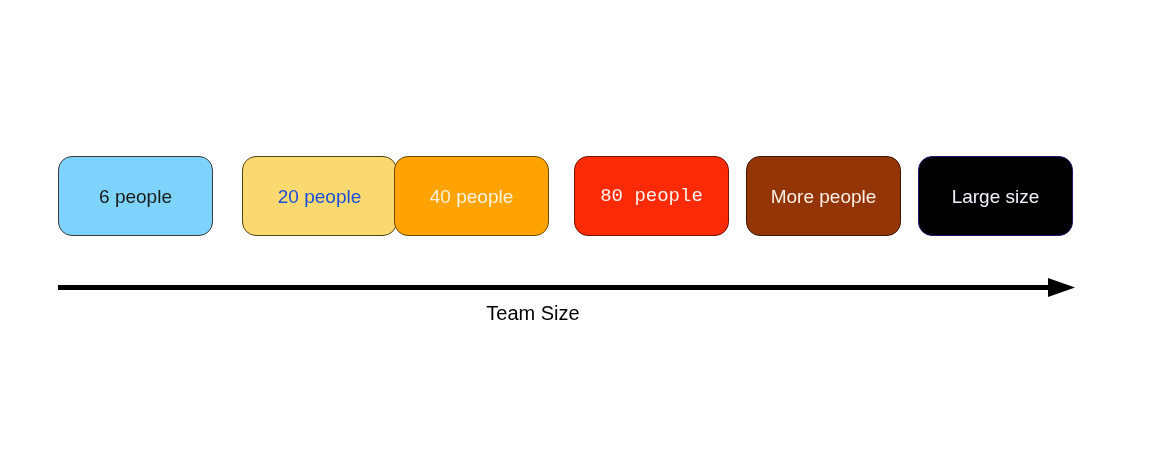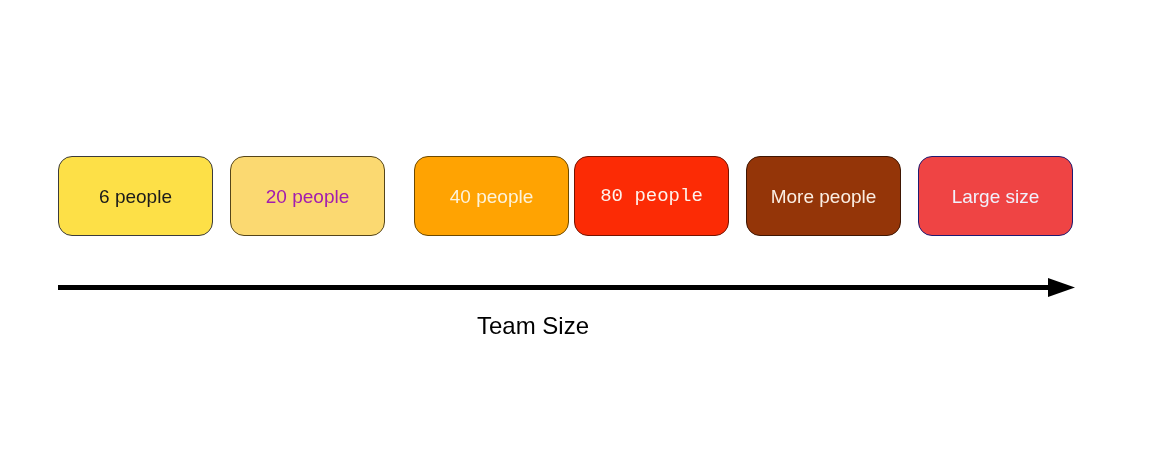--- a/index.html
+++ b/index.html
@@ -25,65 +25,65 @@
     box-sizing: border-box;
     display: flex;
     align-items: center;
     justify-content: center;
     font-size: 19px;
     line-height: 1;
     white-space: nowrap;
   }
   .box-0 { left: 58px; }
   .box-1 { left: 230px; }
-  .box-2 { left: 414px; }
+  .box-2 { left: 394px; }
   .box-3 { left: 574px; }
   .box-4 { left: 746px; text-align: center; }
   .box-5 { left: 918px; }
   .axis-arrow {
     position: absolute;
     left: 58px;
     top: 272px;
   }
   .axis-label {
     position: absolute;
     left: 433px;
-    top: 312px;
+    top: 302px;
     width: 200px;
     text-align: center;
-    font-size: 24px;
+    font-size: 20px;
     color: #000000;
   }
 </style>
 </head>
 <body>
 
 <div class="canvas">
 
-  <div class="box box-0" style="background-color: #fde047; border-color: rgb(59, 59, 59); color: rgb(27, 27, 27);">
+  <div class="box box-0" style="background-color: #7dd3fc; border-color: rgb(59, 59, 59); color: rgb(27, 27, 27);">
     <span>6 people</span>
   </div>
 
-  <div class="box box-1" style="background-color: rgb(251, 217, 113); border-color: rgb(85, 69, 26); color: #a21caf;">
+  <div class="box box-1" style="background-color: rgb(251, 217, 113); border-color: rgb(85, 69, 26); color: #1d4ed8; margin-left: 12px;">
     <span>20 people</span>
   </div>
 
   <div class="box box-2" style="background-color: rgb(255, 163, 2); border-color: rgb(110, 74, 0); color: rgb(253, 243, 219);">
     <span>40 people</span>
   </div>
 
   <div class="box box-3" style="background-color: rgb(252, 43, 5); border-color: rgb(117, 19, 0); color: rgb(254, 242, 236); font-family: Liberation Mono, monospace;">
     <span>80 people</span>
   </div>
 
   <div class="box box-4" style="background-color: rgb(148, 53, 8); border-color: rgb(63, 22, 2); color: rgb(251, 238, 227);">
     <span>More people</span>
   </div>
 
-  <div class="box box-5" style="background-color: #ef4444; border-color: rgb(30, 27, 114); color: rgb(241, 241, 252);">
+  <div class="box box-5" style="background-color: #000000; border-color: rgb(30, 27, 114); color: rgb(241, 241, 252);">
     <span>Large size</span>
   </div>
 
   <svg class="axis-arrow" width="1022" height="32" viewBox="0 0 1022 32">
     <line x1="0" y1="15.5" x2="993" y2="15.5" stroke-width="5" style="stroke: rgb(0, 0, 0);"></line>
     <polygon points="990,6 1017,15.5 990,25" style="fill: rgb(0, 0, 0);"></polygon>
   </svg>
 
   <div class="axis-label">Team Size</div>
 

